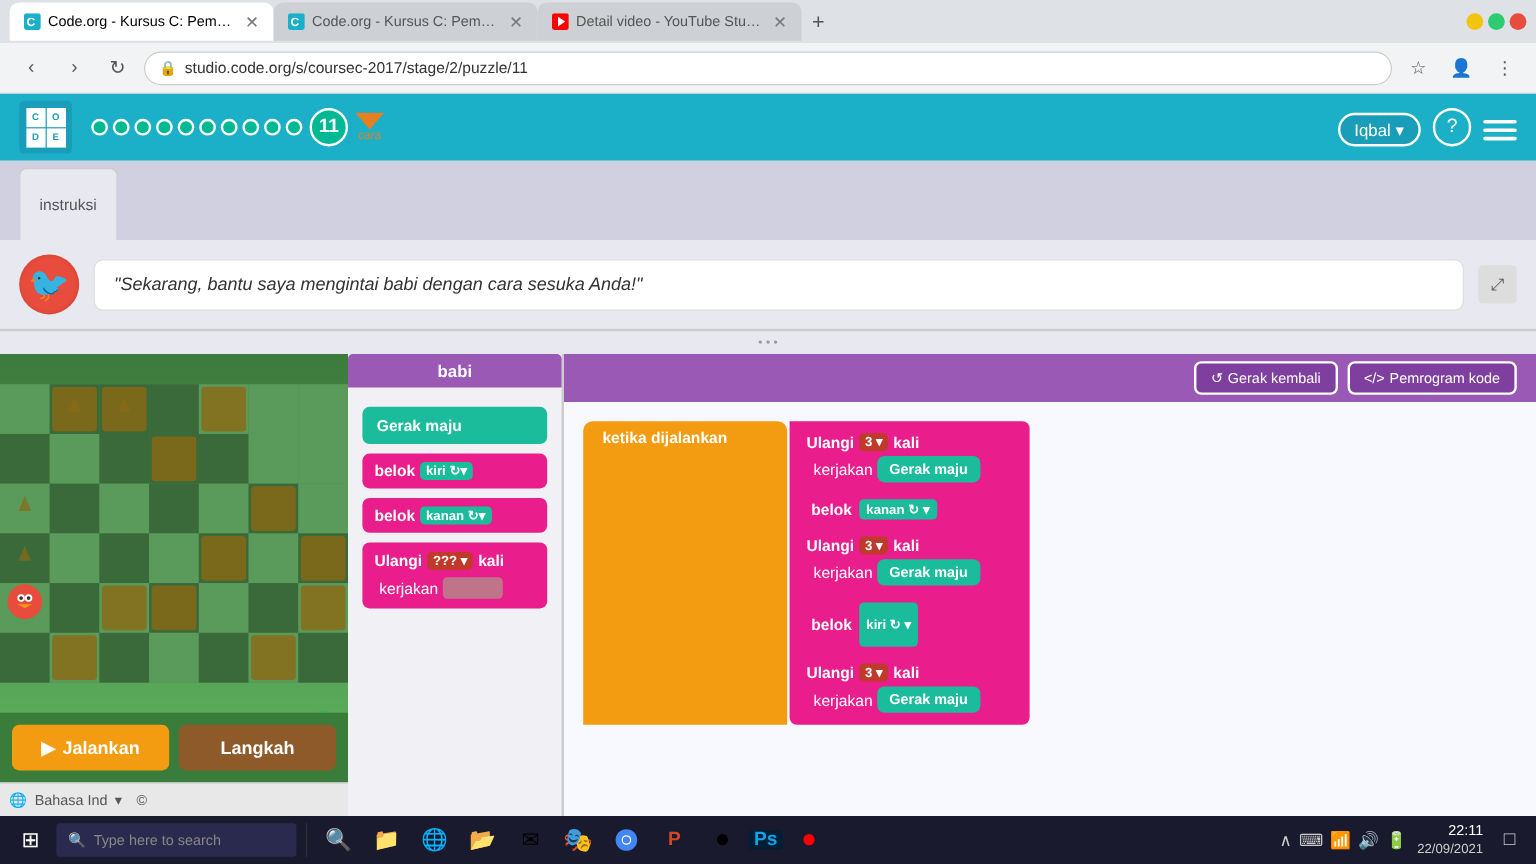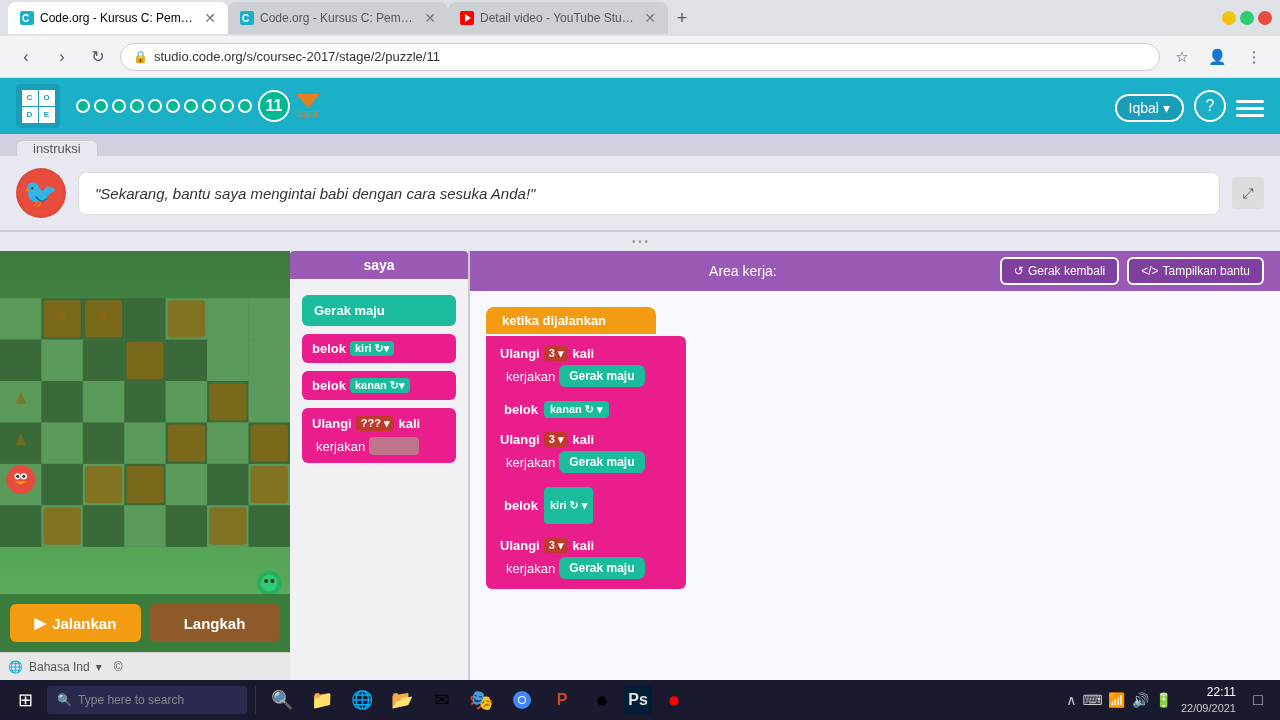--- a/index.html
+++ b/index.html
@@ -44,21 +44,21 @@
     .user-btn { background: #1a9db8; border: 2px solid #fff; border-radius: 20px; color: #fff; padding: 4px 12px; font-size: 14px; cursor: pointer; display: flex; align-items: center; gap: 4px; }
     .help-btn { width: 32px; height: 32px; border-radius: 50%; border: 2px solid #fff; background: transparent; color: #fff; font-size: 16px; cursor: pointer; display: flex; align-items: center; justify-content: center; }
     .menu-btn { width: 28px; height: 28px; cursor: pointer; display: flex; flex-direction: column; gap: 4px; justify-content: center; }
     .menu-line { height: 3px; background: #fff; border-radius: 2px; }
 
     
     .main-area { flex: 1; display: flex; flex-direction: column; background: #e8e8f0; overflow: hidden; }
 
     
     .instruction-bar { background: #d0d0e0; padding: 6px 16px 0; display: flex; }
-    .instruction-tab { background: #e8e8f0; padding: 0 16px; border-radius: 6px 6px 0 0; font-size: 13px; color: #555; border: 1px solid #ccc; border-bottom: none; }
+    .instruction-tab { background: #e8e8f0; padding: 22px 16px; border-radius: 6px 6px 0 0; font-size: 13px; color: #555; border: 1px solid #ccc; border-bottom: none; }
 
     
     .instruction-panel { background: #e8e8f0; padding: 12px 16px; display: flex; align-items: center; gap: 12px; border-bottom: 2px solid #ccc; }
     .angry-bird { width: 50px; height: 50px; background: radial-gradient(circle, #e74c3c 60%, #c0392b 100%); border-radius: 50%; display: flex; align-items: center; justify-content: center; position: relative; overflow: visible; }
     .instruction-text { flex: 1; background: #fff; border-radius: 8px; padding: 12px 16px; font-size: 15px; color: #333; border: 1px solid #ddd; font-style: italic; }
     .expand-btn { width: 32px; height: 32px; background: #ddd; border-radius: 4px; display: flex; align-items: center; justify-content: center; cursor: pointer; color: #555; font-size: 14px; }
 
     
     .workspace { flex: 1; display: flex; overflow: hidden; }
 
@@ -331,21 +331,21 @@
             <span>🌐</span>
             <span>Bahasa Ind</span>
             <span>▾</span>
             <span style="margin-left:6px">©</span>
           </div>
         </div>
 
         <div class="block-panel">
 
           <div style="background:#9b59b6;padding:6px 8px;color:#fff;font-size:14px;font-weight:bold;text-align:center;border-radius:4px 4px 0 0;margin:-12px -12px 8px -12px">
-            <span>saya</span>
+            <span>babi</span>
           </div>
 
           <div class="block-item block-teal">
             <span>Gerak maju</span>
           </div>
 
           <div class="block-item block-pink" style="display:flex;align-items:center;gap:4px;background:#e91e8c;border-radius:6px;padding:7px 10px;">
             <span>belok</span>
             <span style="background:#1abc9c;border-radius:4px;padding:1px 5px;font-size:11px;display:flex;align-items:center;gap:2px">
               kiri ↻▾
@@ -368,36 +368,35 @@
             <div style="display:flex;align-items:center;gap:4px;color:#fff;font-size:13px;margin-top:6px;margin-left:4px">
               <span>kerjakan</span>
               <span style="background:#c0748a;border-radius:4px;width:50px;height:18px;display:inline-block"></span>
             </div>
           </div>
         </div>
 
         <div class="coding-area">
 
           <div class="coding-toolbar">
-            <div class="area-label">Area kerja:</div>
             <div class="toolbar-btns">
               <button class="mulai-btn">
                 <span>↺</span>
                 <span>Gerak kembali</span>
               </button>
               <button class="tampilkan-btn">
                 <span>&lt;/&gt;</span>
-                <span>Tampilkan bantu</span>
+                <span>Pemrogram kode</span>
               </button>
             </div>
           </div>
 
           <div class="coding-blocks">
             
-            <div style="display:inline-flex;flex-direction:column;gap:2px;">
+            <div style="display:inline-flex;flex-direction:row;gap:2px;">
 
               <div style="background:#f39c12;border-radius:8px 8px 0 0;padding:6px 16px;color:#fff;font-size:13px;font-weight:bold;display:inline-block;width:170px">
                 ketika dijalankan
               </div>
 
               <div style="background:#e91e8c;border-radius:0 6px 6px 6px;padding:6px 8px;display:inline-flex;flex-direction:column;gap:4px;min-width:200px">
 
                 <div style="background:#e91e8c;border-radius:6px;padding:4px 6px;">
                   <div style="display:flex;align-items:center;gap:4px;color:#fff;font-size:13px;font-weight:bold;">
                     <span>Ulangi</span>
@@ -469,21 +468,21 @@
     <div class="taskbar-app" style="font-size:20px">🎭</div>
     <div class="taskbar-app" style="font-size:18px">
       <svg width="20" height="20" viewBox="0 0 20 20">
           <circle cx="10" cy="10" r="9" fill="#4285f4"></circle>
           <circle cx="10" cy="10" r="4" fill="white"></circle>
           <circle cx="10" cy="10" r="3" fill="#4285f4"></circle>
         </svg>
     </div>
     <div class="taskbar-app" style="color:#d24726;font-size:16px;font-weight:bold">P</div>
     <div class="taskbar-app" style="font-size:20px">⏺</div>
-    <div class="taskbar-app" style="font-size:16px;background:#001e36;color:#e5e5e5;border-radius:3px;width:28px;height:28px;display:flex;align-items:center;justify-content:center;font-weight:bold">Ps</div>
+    <div class="taskbar-app" style="font-size:16px;background:#001e36;color:#0ea5e9;border-radius:3px;width:28px;height:16px;display:flex;align-items:center;justify-content:center;font-weight:bold">Ps</div>
     <div class="taskbar-app" style="font-size:20px;color:red">⏺</div>
 
     <div class="system-tray">
       <div class="tray-icons">
         <span class="tray-icon">∧</span>
         <span class="tray-icon">⌨</span>
         <span class="tray-icon">📶</span>
         <span class="tray-icon">🔊</span>
         <span class="tray-icon">🔋</span>
       </div>

